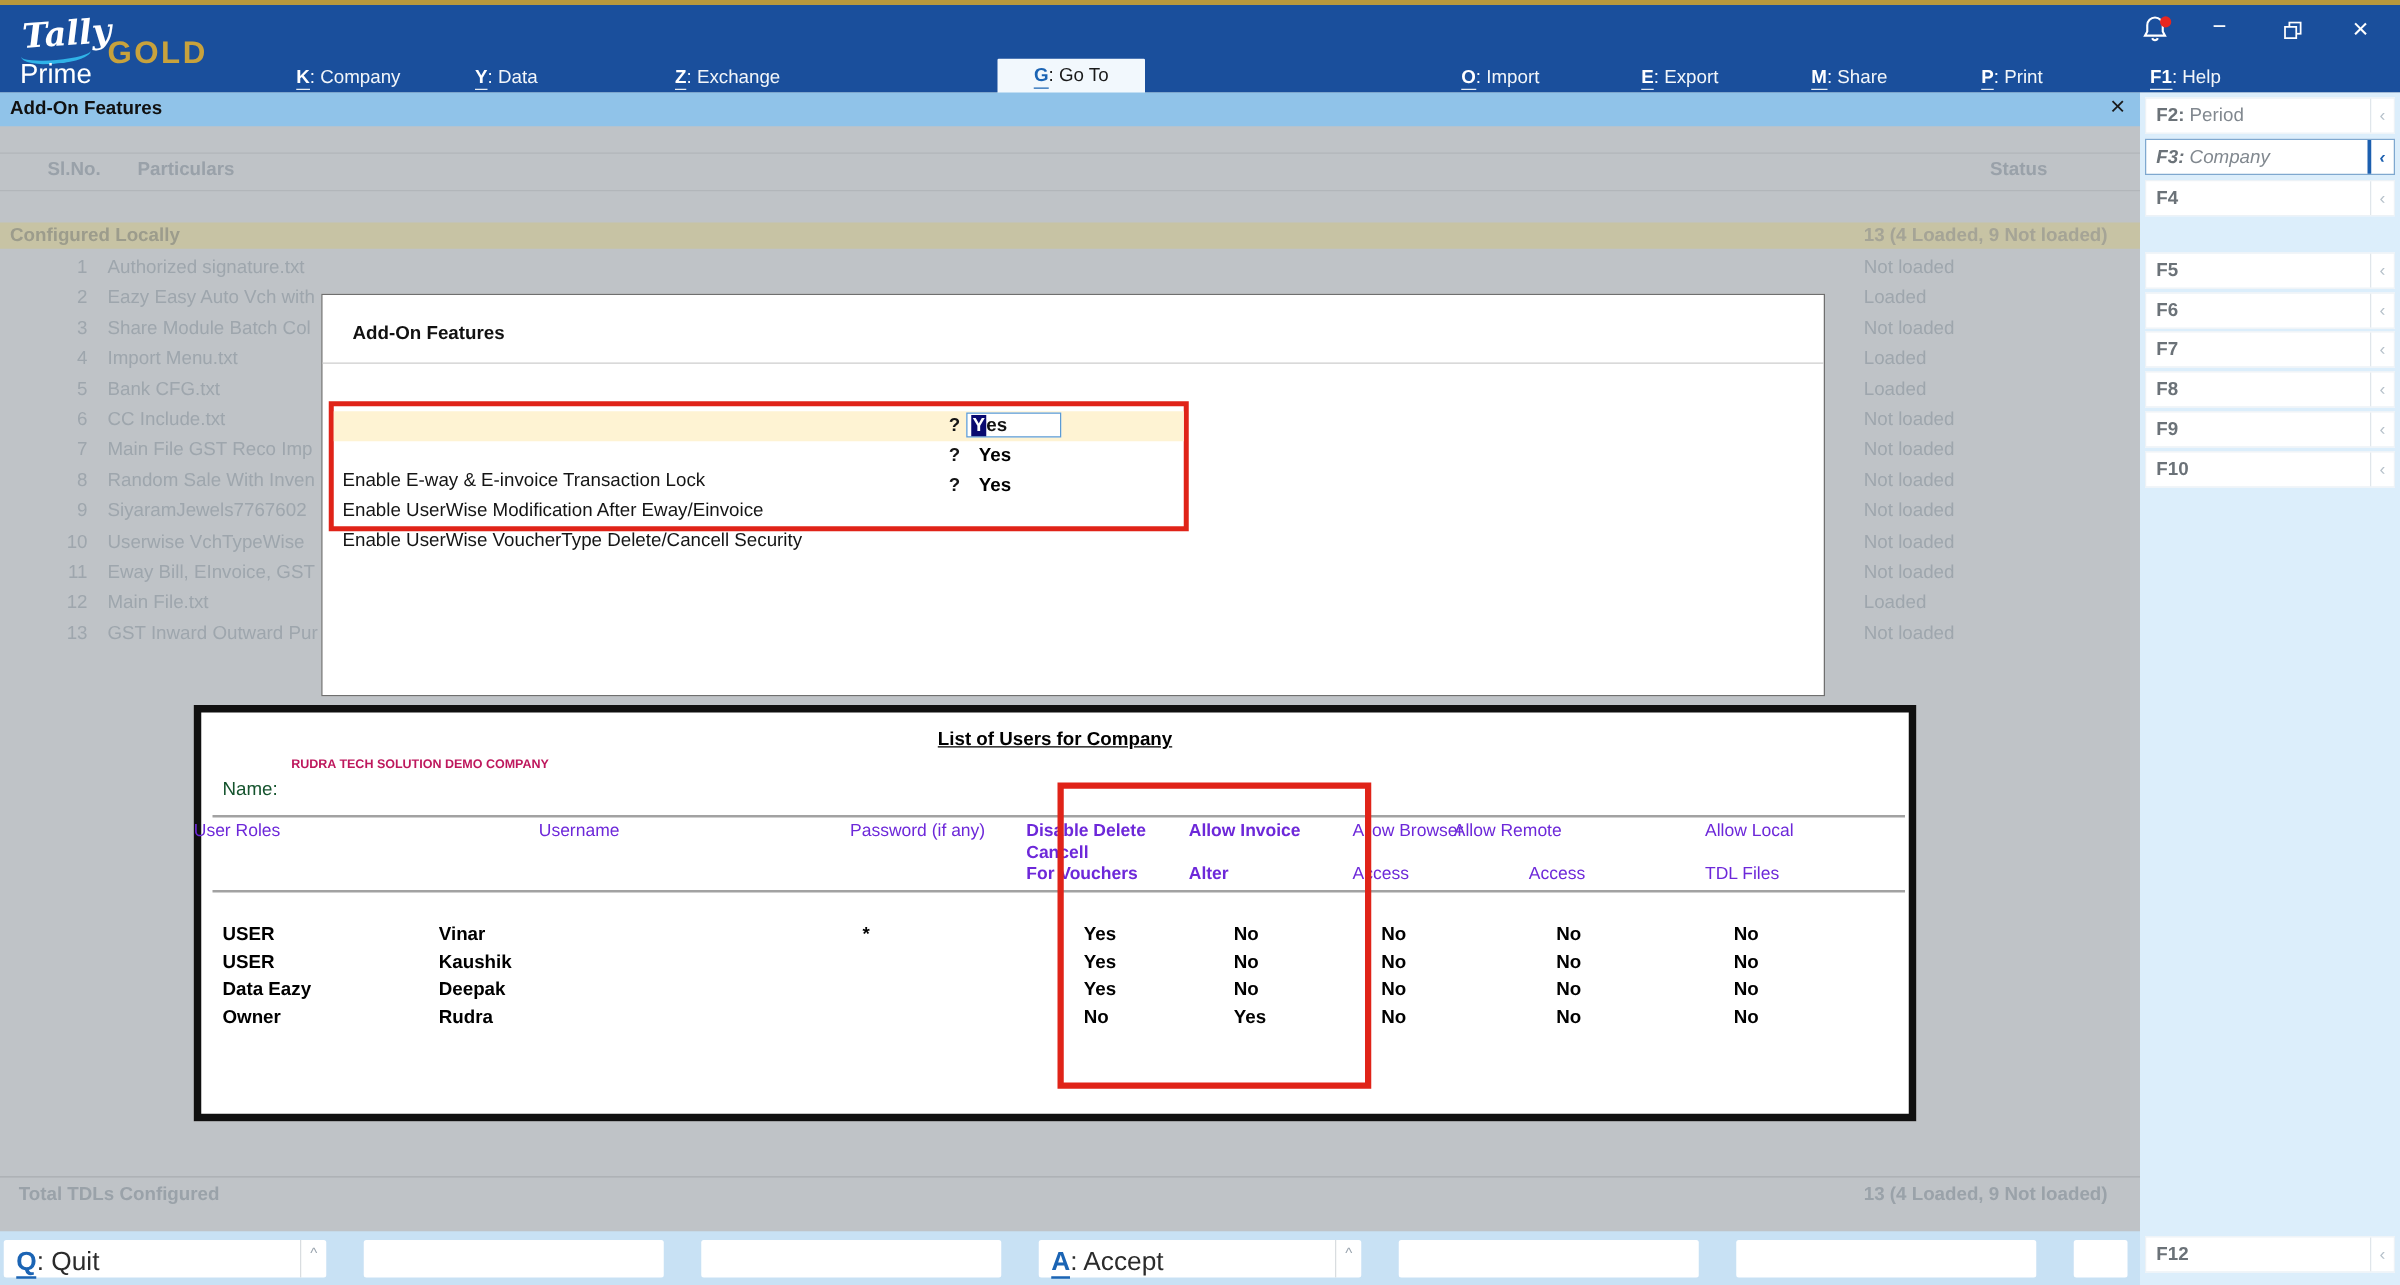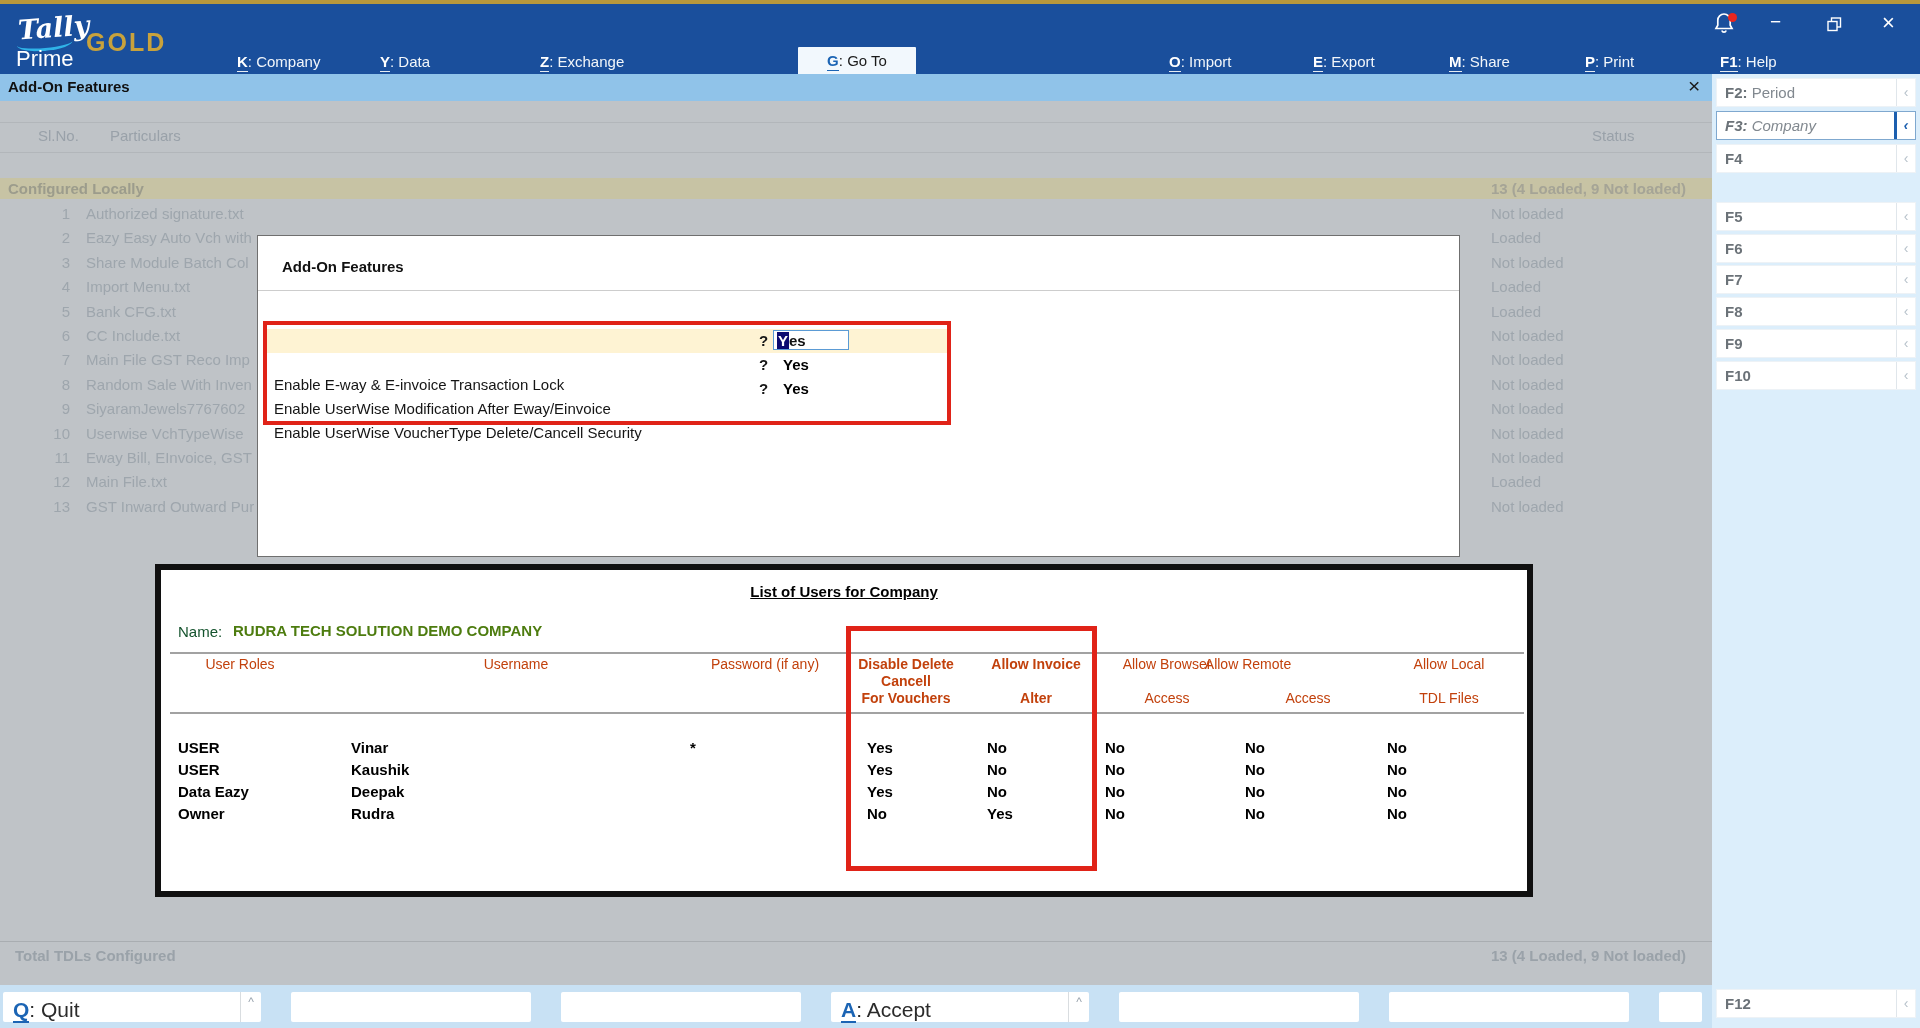--- a/index.html
+++ b/index.html
@@ -17,21 +17,21 @@
   .menu-active{position:absolute;left:798px;top:43px;width:118px;height:28px;line-height:28px;background:#F2F8FD;text-align:center;font-size:15px;color:#1a1a1a;border-radius:1px;}
   .menu-active .hot{color:#1B64B4;font-weight:bold;border-bottom:1px solid #1B64B4;padding-bottom:1px;}
   .winbtn{position:absolute;color:#fff;cursor:default;}
   .belldot{position:absolute;left:1728px;top:9px;width:9px;height:9px;border-radius:50%;background:#E8261F;}
   
   .titlebar{position:absolute;left:0;top:74px;width:1712px;height:27px;background:#90C3E9;}
   .titlebar .t{position:absolute;left:8px;top:4px;font-size:15px;font-weight:bold;color:#101010;}
   .titlebar .x{position:absolute;left:1688px;top:0px;font-size:21px;color:#1a1a1a;cursor:default;}
   
   .hline{position:absolute;left:0;width:1712px;height:1px;background:#B2B6BA;}
-  .mhead{position:absolute;top:127px;height:24px;font-size:15px;font-weight:normal;color:#99A1A9;}
+  .mhead{position:absolute;top:127px;height:24px;font-size:15px;font-weight:bold;color:#99A1A9;}
   .band{position:absolute;left:0;top:178px;width:1712px;height:21px;background:#C7C3A4;}
   .band .bl{position:absolute;left:8px;top:2px;font-size:15px;font-weight:bold;color:#9C9C8C;}
   .band .bs{position:absolute;left:1491px;top:2px;font-size:15px;font-weight:bold;color:#A5A496;}
   .mrow{position:absolute;left:0;width:1712px;height:24px;line-height:24px;font-size:15px;color:#9EA6AD;}
   .rno{position:absolute;left:30px;width:40px;text-align:right;}
   .rname{position:absolute;left:86px;white-space:nowrap;}
   .rstat{position:absolute;left:1491px;}
   .trow{position:absolute;left:0;top:944px;width:1712px;height:24px;line-height:24px;font-size:15px;font-weight:bold;color:#9AA2A9;}
   
   .sidebar{position:absolute;left:1712px;top:74px;width:208px;height:954px;background:#DCEEFB;}
@@ -57,23 +57,23 @@
   .opt .oq{position:absolute;left:492px;font-weight:bold;}
   .opt .ov{position:absolute;left:516px;font-weight:bold;color:#000;}
   .opt-hl{background:#FEF3D3;}
   .yesinput{position:absolute;left:506px;top:1px;width:76px;height:20px;line-height:20px;border:1px solid #5B9BD5;background:#fff;font-size:15px;font-weight:bold;padding-left:3px;box-sizing:border-box;}
   .yesinput .sel{background:#0A0A70;color:#fff;padding:0 1px;}
   .yesinput .rest{color:#111;}
   
   .dlg2{position:absolute;left:155px;top:564px;width:1378px;height:333px;background:#fff;border:6px solid #101010;box-sizing:border-box;}
   .dlg2 .title{position:absolute;left:0;top:13px;width:100%;text-align:center;font-size:15px;font-weight:bold;color:#000;text-decoration:underline;}
   .dlg2 .nml{position:absolute;left:17px;top:53px;font-size:15px;color:#14532d;}
-  .dlg2 .cmp{position:absolute;left:72px;top:52px;font-size:15px;font-weight:bold;color:#4d7c0f;}
+  .dlg2 .cmp{position:absolute;left:72px;top:36px;font-size:10px;font-weight:bold;color:#be185d;}
   .udiv{position:absolute;left:9px;width:1354px;height:2px;background:#A2A2A2;}
-  .uh{position:absolute;width:170px;text-align:center;font-size:14px;color:#c2410c;white-space:nowrap;}
+  .uh{position:absolute;width:170px;text-align:left;font-size:14px;color:#6d28d9;white-space:nowrap;}
   .uhb{font-weight:bold;}
   .urow{position:absolute;left:0;width:1366px;height:22px;line-height:22px;font-size:15px;font-weight:bold;color:#000;}
   .uc{position:absolute;white-space:nowrap;}
   .redbox2{position:absolute;left:685px;top:56px;width:251px;height:245px;border:5px solid #E02318;box-sizing:border-box;pointer-events:none;}
 </style>
 </head>
 <body>
 
 <div id="screen">
 

